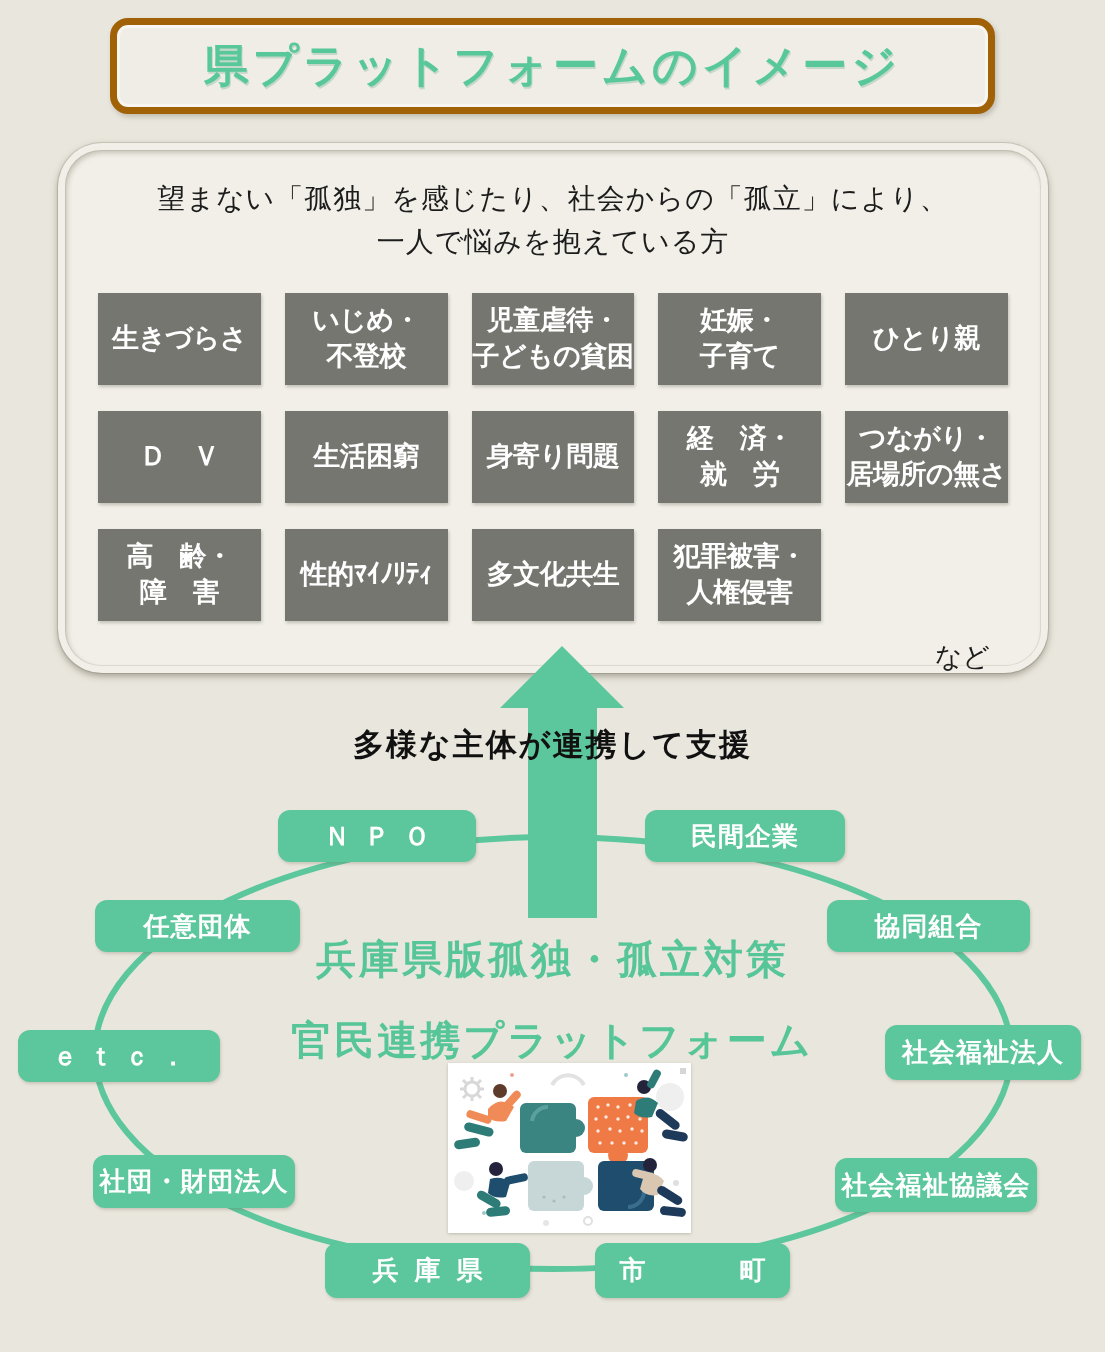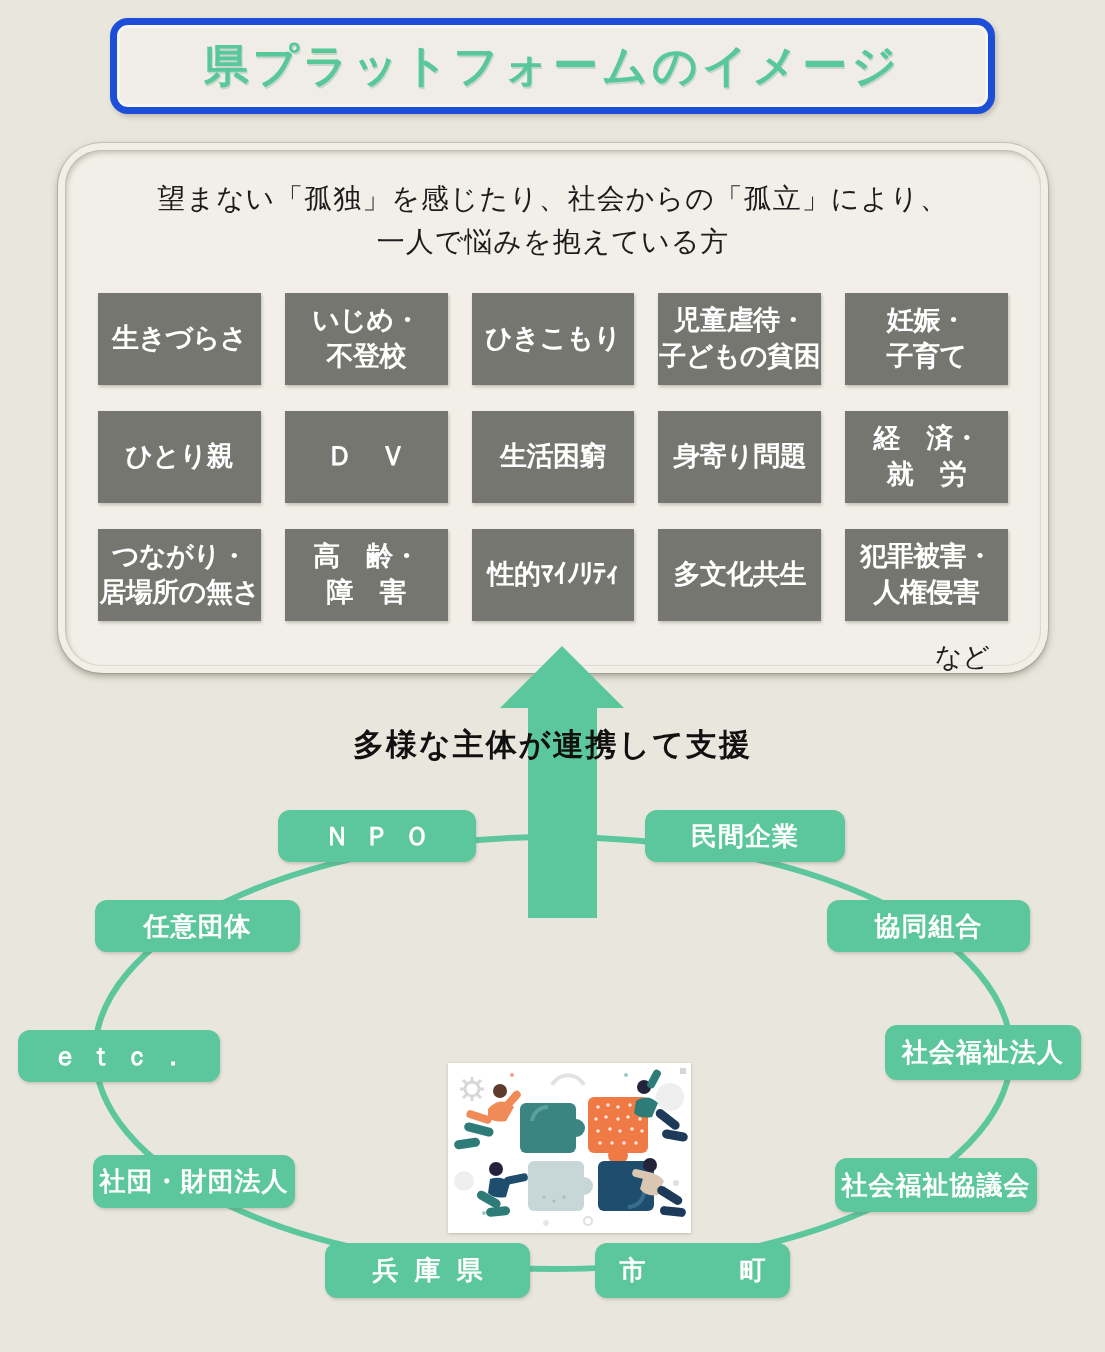--- a/index.html
+++ b/index.html
@@ -11,21 +11,21 @@
     position: relative;
     width: 1105px;
     height: 1352px;
     background: #e9e6dd;
     overflow: hidden;
   }
 
   
   .title-box {
     position: absolute; left: 110px; top: 18px; width: 885px; height: 96px;
-    border: 7px solid #1d4ed8; border-radius: 18px;
+    border: 7px solid #a16207; border-radius: 18px;
     background: #efede5;
     box-shadow: inset 0 0 0 3px #f8f6f0, 2px 3px 5px rgba(120,115,100,0.35);
     display: flex; align-items: center; justify-content: center;
     z-index: 1;
   }
   .title-text {
     color: #58c89a; font-size: 45px; font-weight: 800; letter-spacing: 4px;
     text-shadow: 1px 2px 0 rgba(70,150,120,0.25);
   }
 
@@ -131,24 +131,20 @@
     <div class="issues-grid">
       <div class="issue">
         <span class="issue-line">生きづらさ</span>
           <span class="issue-line"></span>
       </div>
       <div class="issue">
         <span class="issue-line">いじめ・</span>
           <span class="issue-line">不登校</span>
       </div>
       <div class="issue">
-        <span class="issue-line">ひきこもり</span>
-          <span class="issue-line"></span>
-      </div>
-      <div class="issue">
         <span class="issue-line">児童虐待・</span>
           <span class="issue-line">子どもの貧困</span>
       </div>
       <div class="issue">
         <span class="issue-line">妊娠・</span>
           <span class="issue-line">子育て</span>
       </div>
       <div class="issue">
         <span class="issue-line">ひとり親</span>
           <span class="issue-line"></span>
@@ -193,20 +189,24 @@
     <div class="etc-note">など</div>
   </div>
 
   <svg class="overlay" viewBox="0 0 1105 1352">
     <ellipse cx="553" cy="1053" rx="458" ry="216" fill="none" stroke="#5cc79c" stroke-width="6"></ellipse>
     <polygon fill="#5cc79c" points="562,646 624,708 597,708 597,918 528,918 528,708 500,708"></polygon>
   </svg>
 
   <div class="arrow-label">多様な主体が連携して支援</div>
 
+  <div class="center-title">
+    <div class="center-title-line1">兵庫県版孤独・孤立対策</div>
+    <div class="center-title-line2">官民連携プラットフォーム</div>
+  </div>
 
   <div class="member pos-npo ls-npo">
     <span class="member-label">ＮＰＯ</span>
   </div>
   <div class="member pos-minkan">
     <span class="member-label">民間企業</span>
   </div>
   <div class="member pos-nini">
     <span class="member-label">任意団体</span>
   </div>

